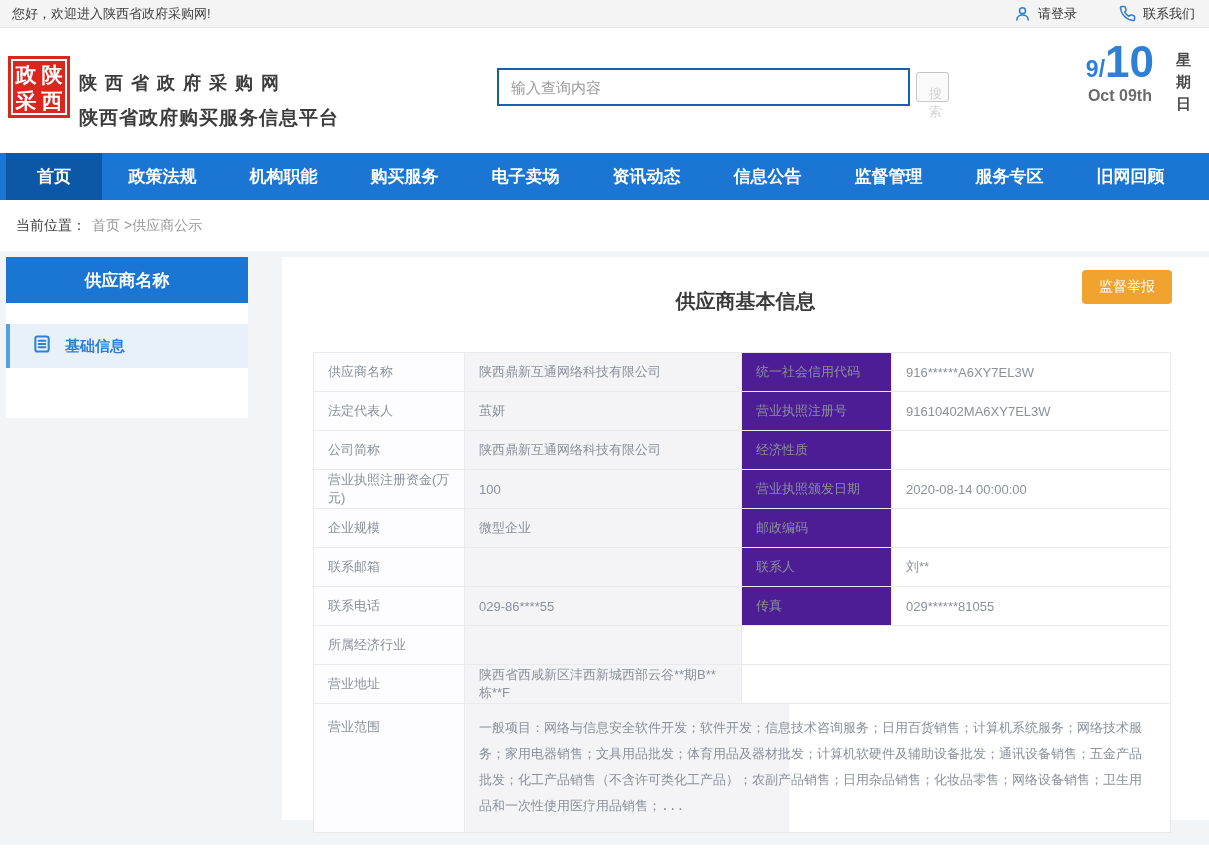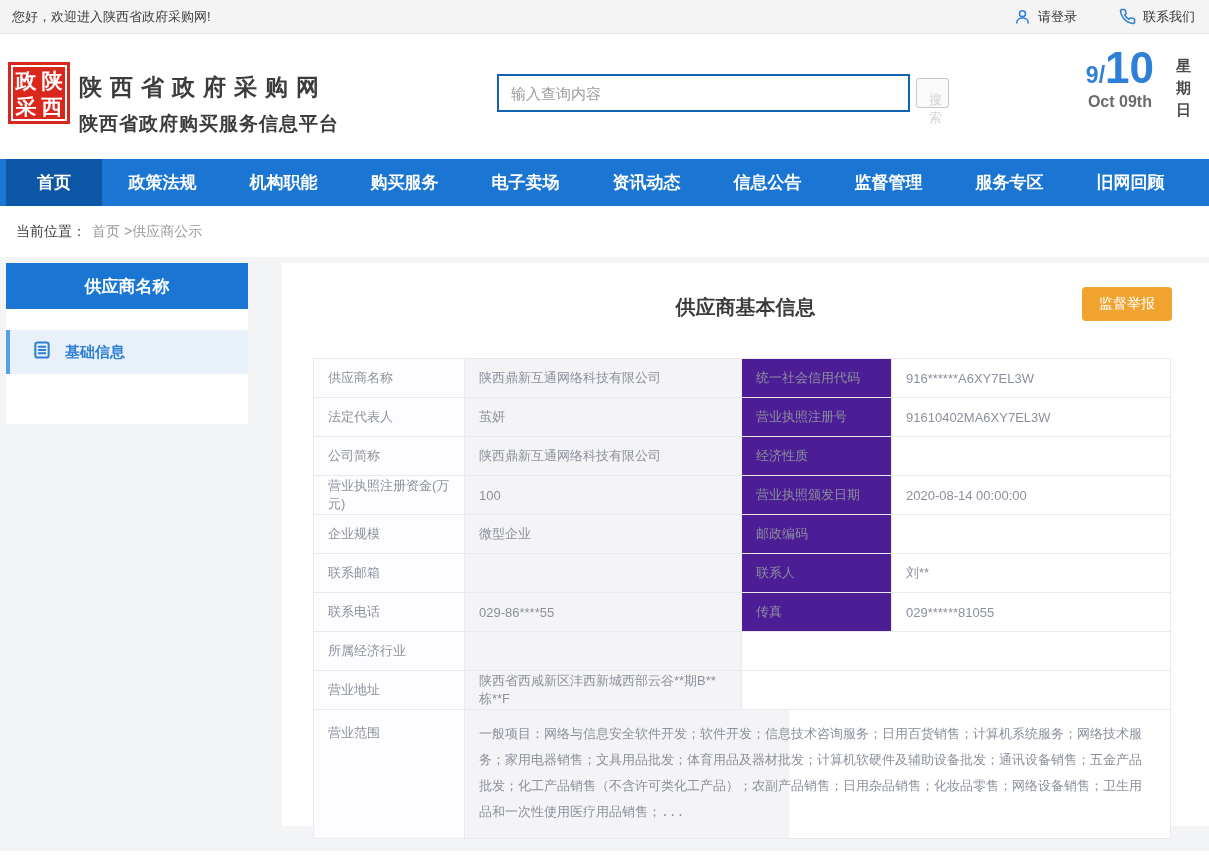--- a/index.html
+++ b/index.html
@@ -3,37 +3,37 @@
 <meta charset="utf-8">
 <style>
   * { margin:0; padding:0; box-sizing:border-box; }
   html,body { width:1209px; height:855px; }
   body {
     font-family:"Liberation Sans","DejaVu Sans",sans-serif;
     background:#ffffff; color:#333; overflow:hidden; position:relative;
   }
 
   
-  .topbar { height:34px; background:#f4f4f4; border-bottom:1px solid #e3e3e3;
+  .topbar { height:28px; background:#f4f4f4; border-bottom:1px solid #e3e3e3;
     display:flex; align-items:center; justify-content:space-between; padding:0 14px 0 12px; }
   .topbar-greeting { font-size:13px; color:#3f3f3f; }
   .topbar-right { display:flex; align-items:center; gap:42px; }
   .topbar-link { display:flex; align-items:center; gap:7px; font-size:13px; color:#333; cursor:pointer; }
   .topbar-link svg { display:block; }
 
   
   .header { height:125px; background:#fff; position:relative; }
   .logo-seal { position:absolute; left:8px; top:28px; width:62px; height:62px;
     border:3px solid #d9271e; background:#fff; padding:2px; }
   .seal-inner { width:100%; height:100%; background:#d9271e; display:grid;
     grid-template-columns:1fr 1fr; grid-template-rows:1fr 1fr; }
   .seal-inner span { color:#fff; font-weight:bold; font-size:21px; line-height:1;
     display:flex; align-items:center; justify-content:center; }
   .site-titles { position:absolute; left:79px; top:40px; }
-  .site-title { font-size:23px; font-weight:bold; color:#3c3c3c; letter-spacing:8px; line-height:30px;font-family:Liberation Mono, monospace; }
+  .site-title { font-size:18px; font-weight:bold; color:#3c3c3c; letter-spacing:8px; line-height:30px; }
   .site-subtitle { font-size:19px; font-weight:bold; color:#3c3c3c; letter-spacing:1px; margin-top:7px; }
   .search-wrap { position:absolute; left:497px; top:40px; display:flex; align-items:center; }
   .search-input { width:413px; height:38px; border:2px solid #1262b3; padding:0 12px;
     font-size:15px; color:#333; outline:none; font-family:inherit; }
   .search-input::placeholder { color:#9a9a9a; }
   .search-button { width:33px; height:30px; margin-left:6px; background:#fafafa;
     border:1px solid #c6c6c6; border-radius:3px; color:#d2d2d2; font-size:13px;
     cursor:pointer; padding:12px; font-family:inherit; }
   .date-widget { position:absolute; right:16px; top:12px; display:flex; gap:22px; }
   .date-nums { text-align:center; }
@@ -63,21 +63,21 @@
   .sidebar { position:absolute; left:6px; top:6px; width:242px; height:161px; background:#fff; }
   .sidebar-header { height:46px; background:#1a76d2; color:#fff; font-size:17px;
     font-weight:bold; display:flex; align-items:center; justify-content:center; }
   .sidebar-item { margin-top:21px; height:44px; background:#e8f1fa;
     border-left:4px solid #55a2e2; display:flex; align-items:center;
     padding-left:22px; cursor:pointer; }
   .sidebar-item .doc-icon { display:block; }
   .sidebar-item-label { color:#2e7fd6; font-size:15px; font-weight:bold; margin-left:13px; }
 
   .main-panel { position:absolute; left:282px; top:6px; width:927px; height:563px; background:#fff; }
-  .report-button { position:absolute; top:24px; right:37px; background:#f0a32f;
+  .report-button { position:absolute; top:13px; right:37px; background:#f0a32f;
     color:#fff; border:none; border-radius:4px; font-size:14px; padding:8px 17px;
     cursor:pointer; font-family:inherit; }
   .page-title { text-align:center; font-size:20px; font-weight:bold; color:#3b3b3b; padding-top:31px; }
 
   .info-table { width:857px; margin:37px 0 0 31px; border-collapse:collapse; table-layout:fixed; }
   .info-table td { border:1px solid #e9e9ef; font-size:13px; color:#8b909c;
     height:39px; padding:0 14px; }
   td.c1 { background:#fdfdff; }
   td.c2 { background:#f4f4f6; }
   td.c3 { background:#4c1d95;margin-top:16px; }

